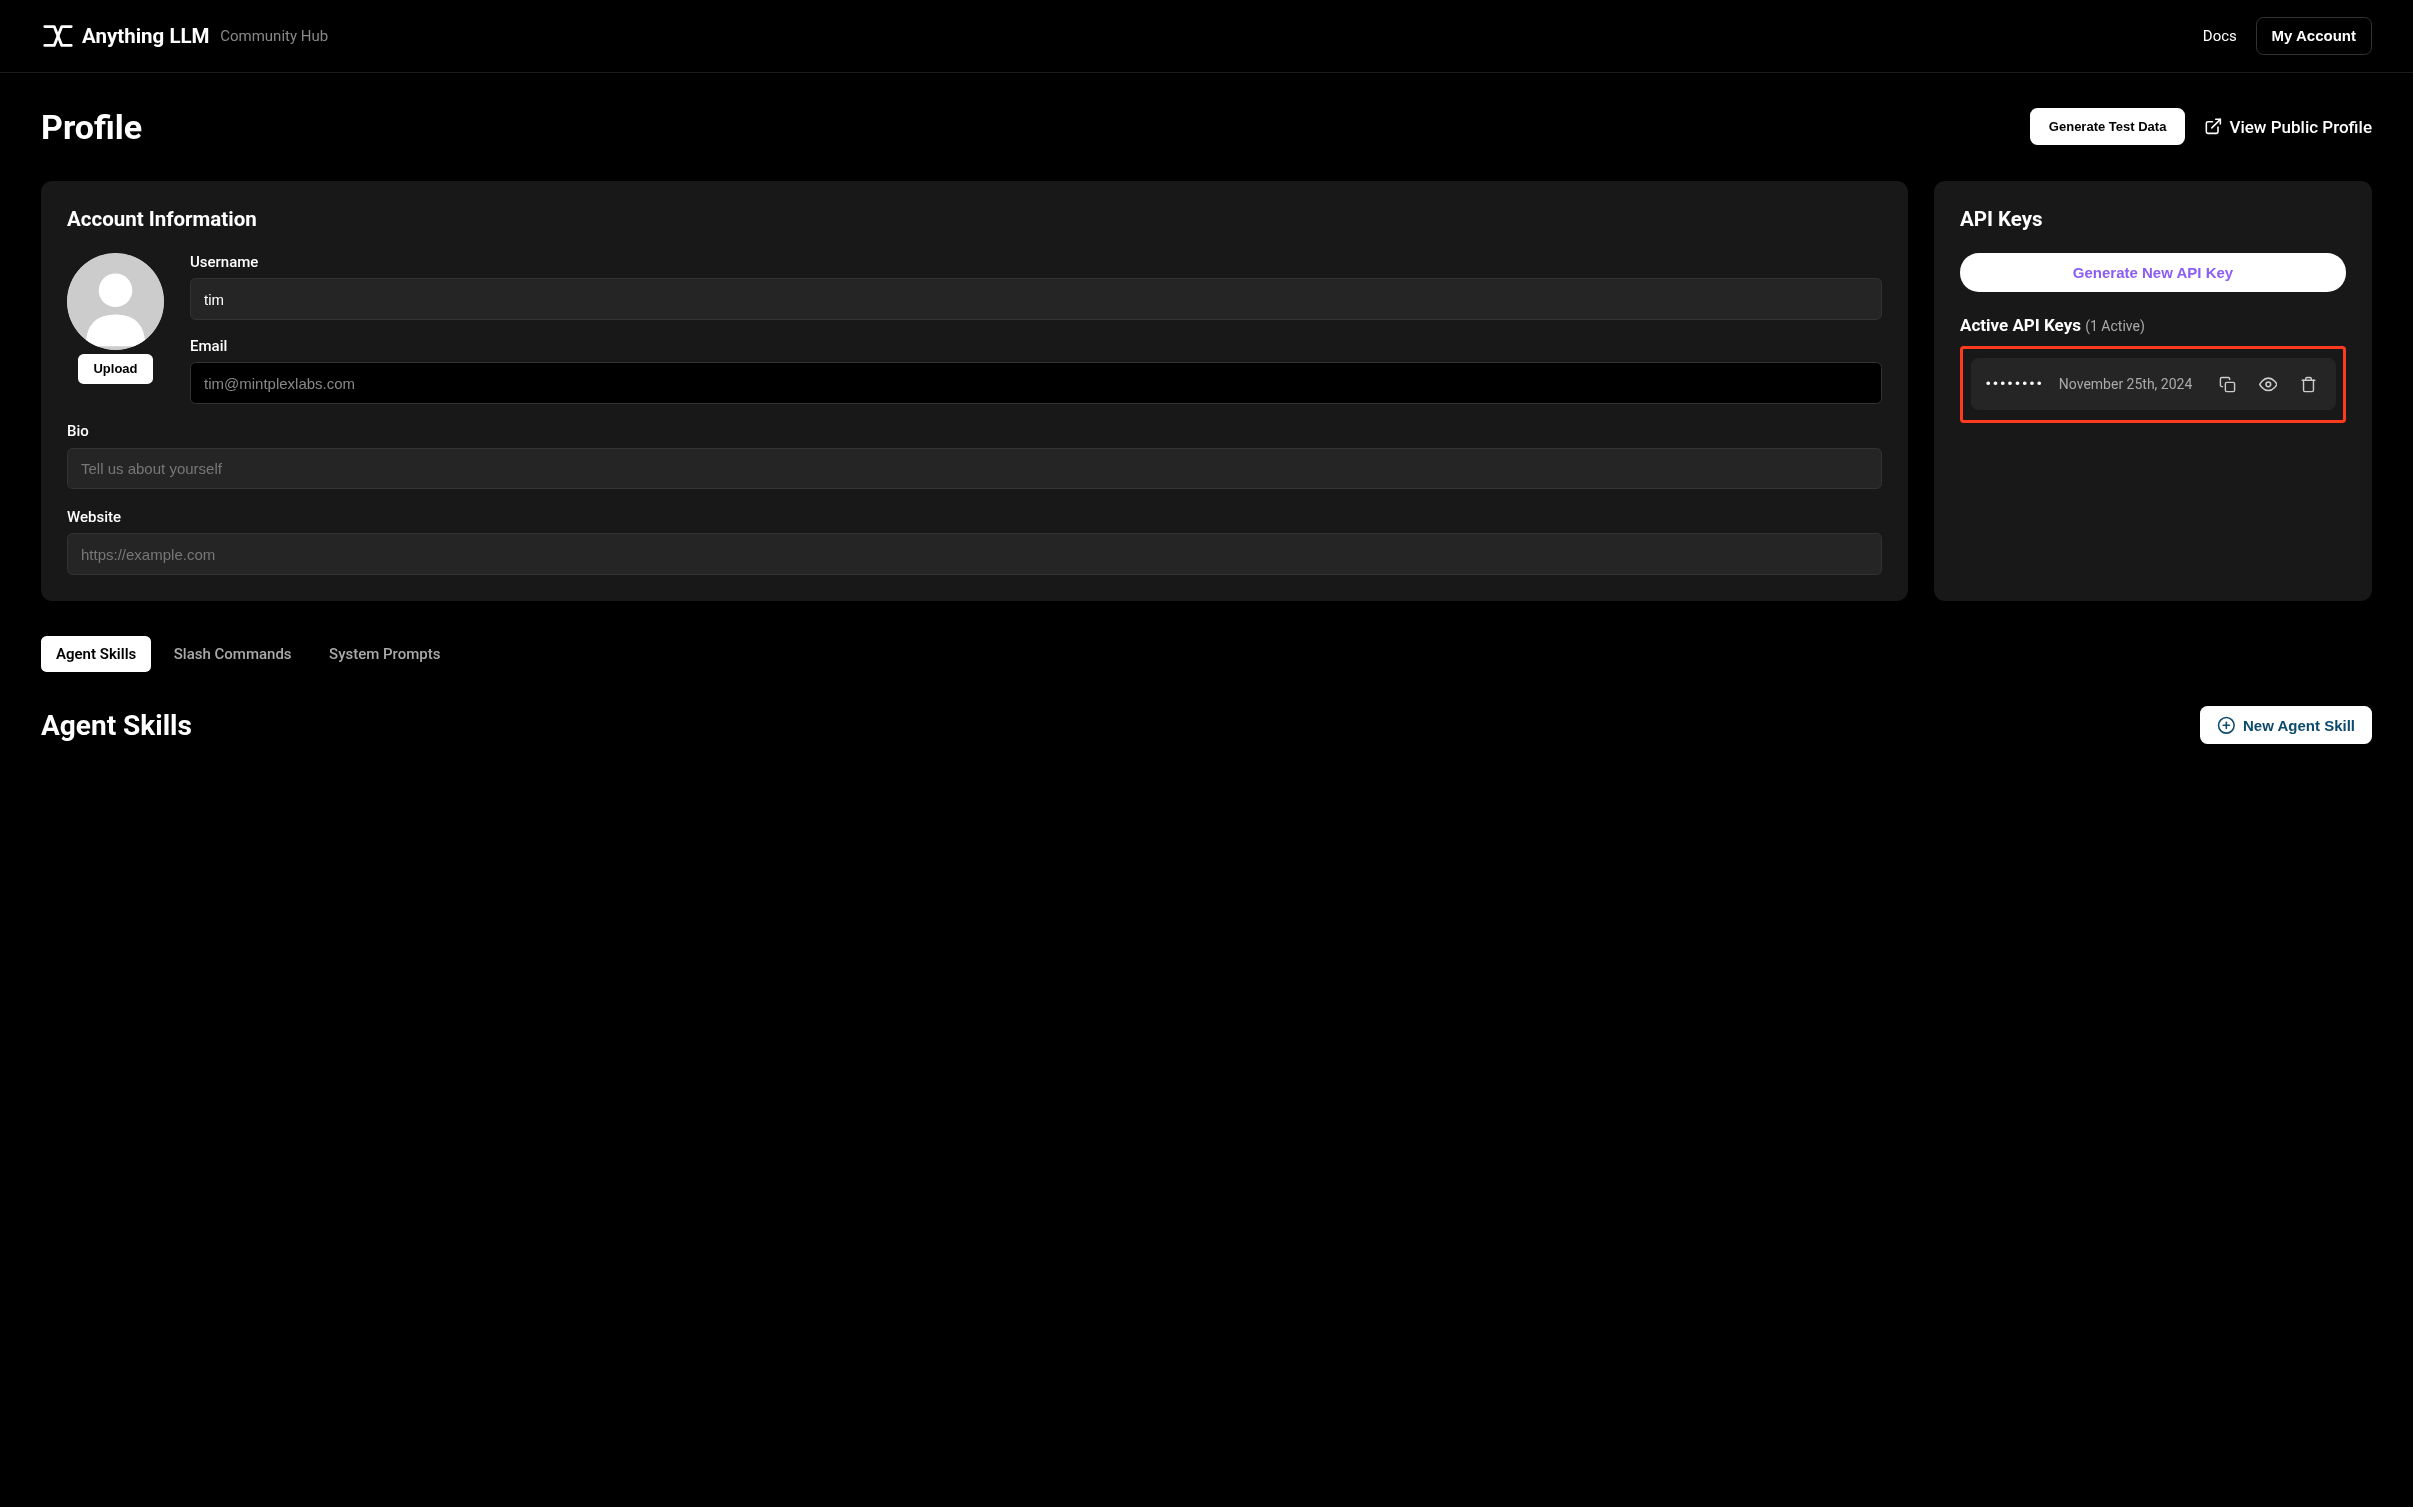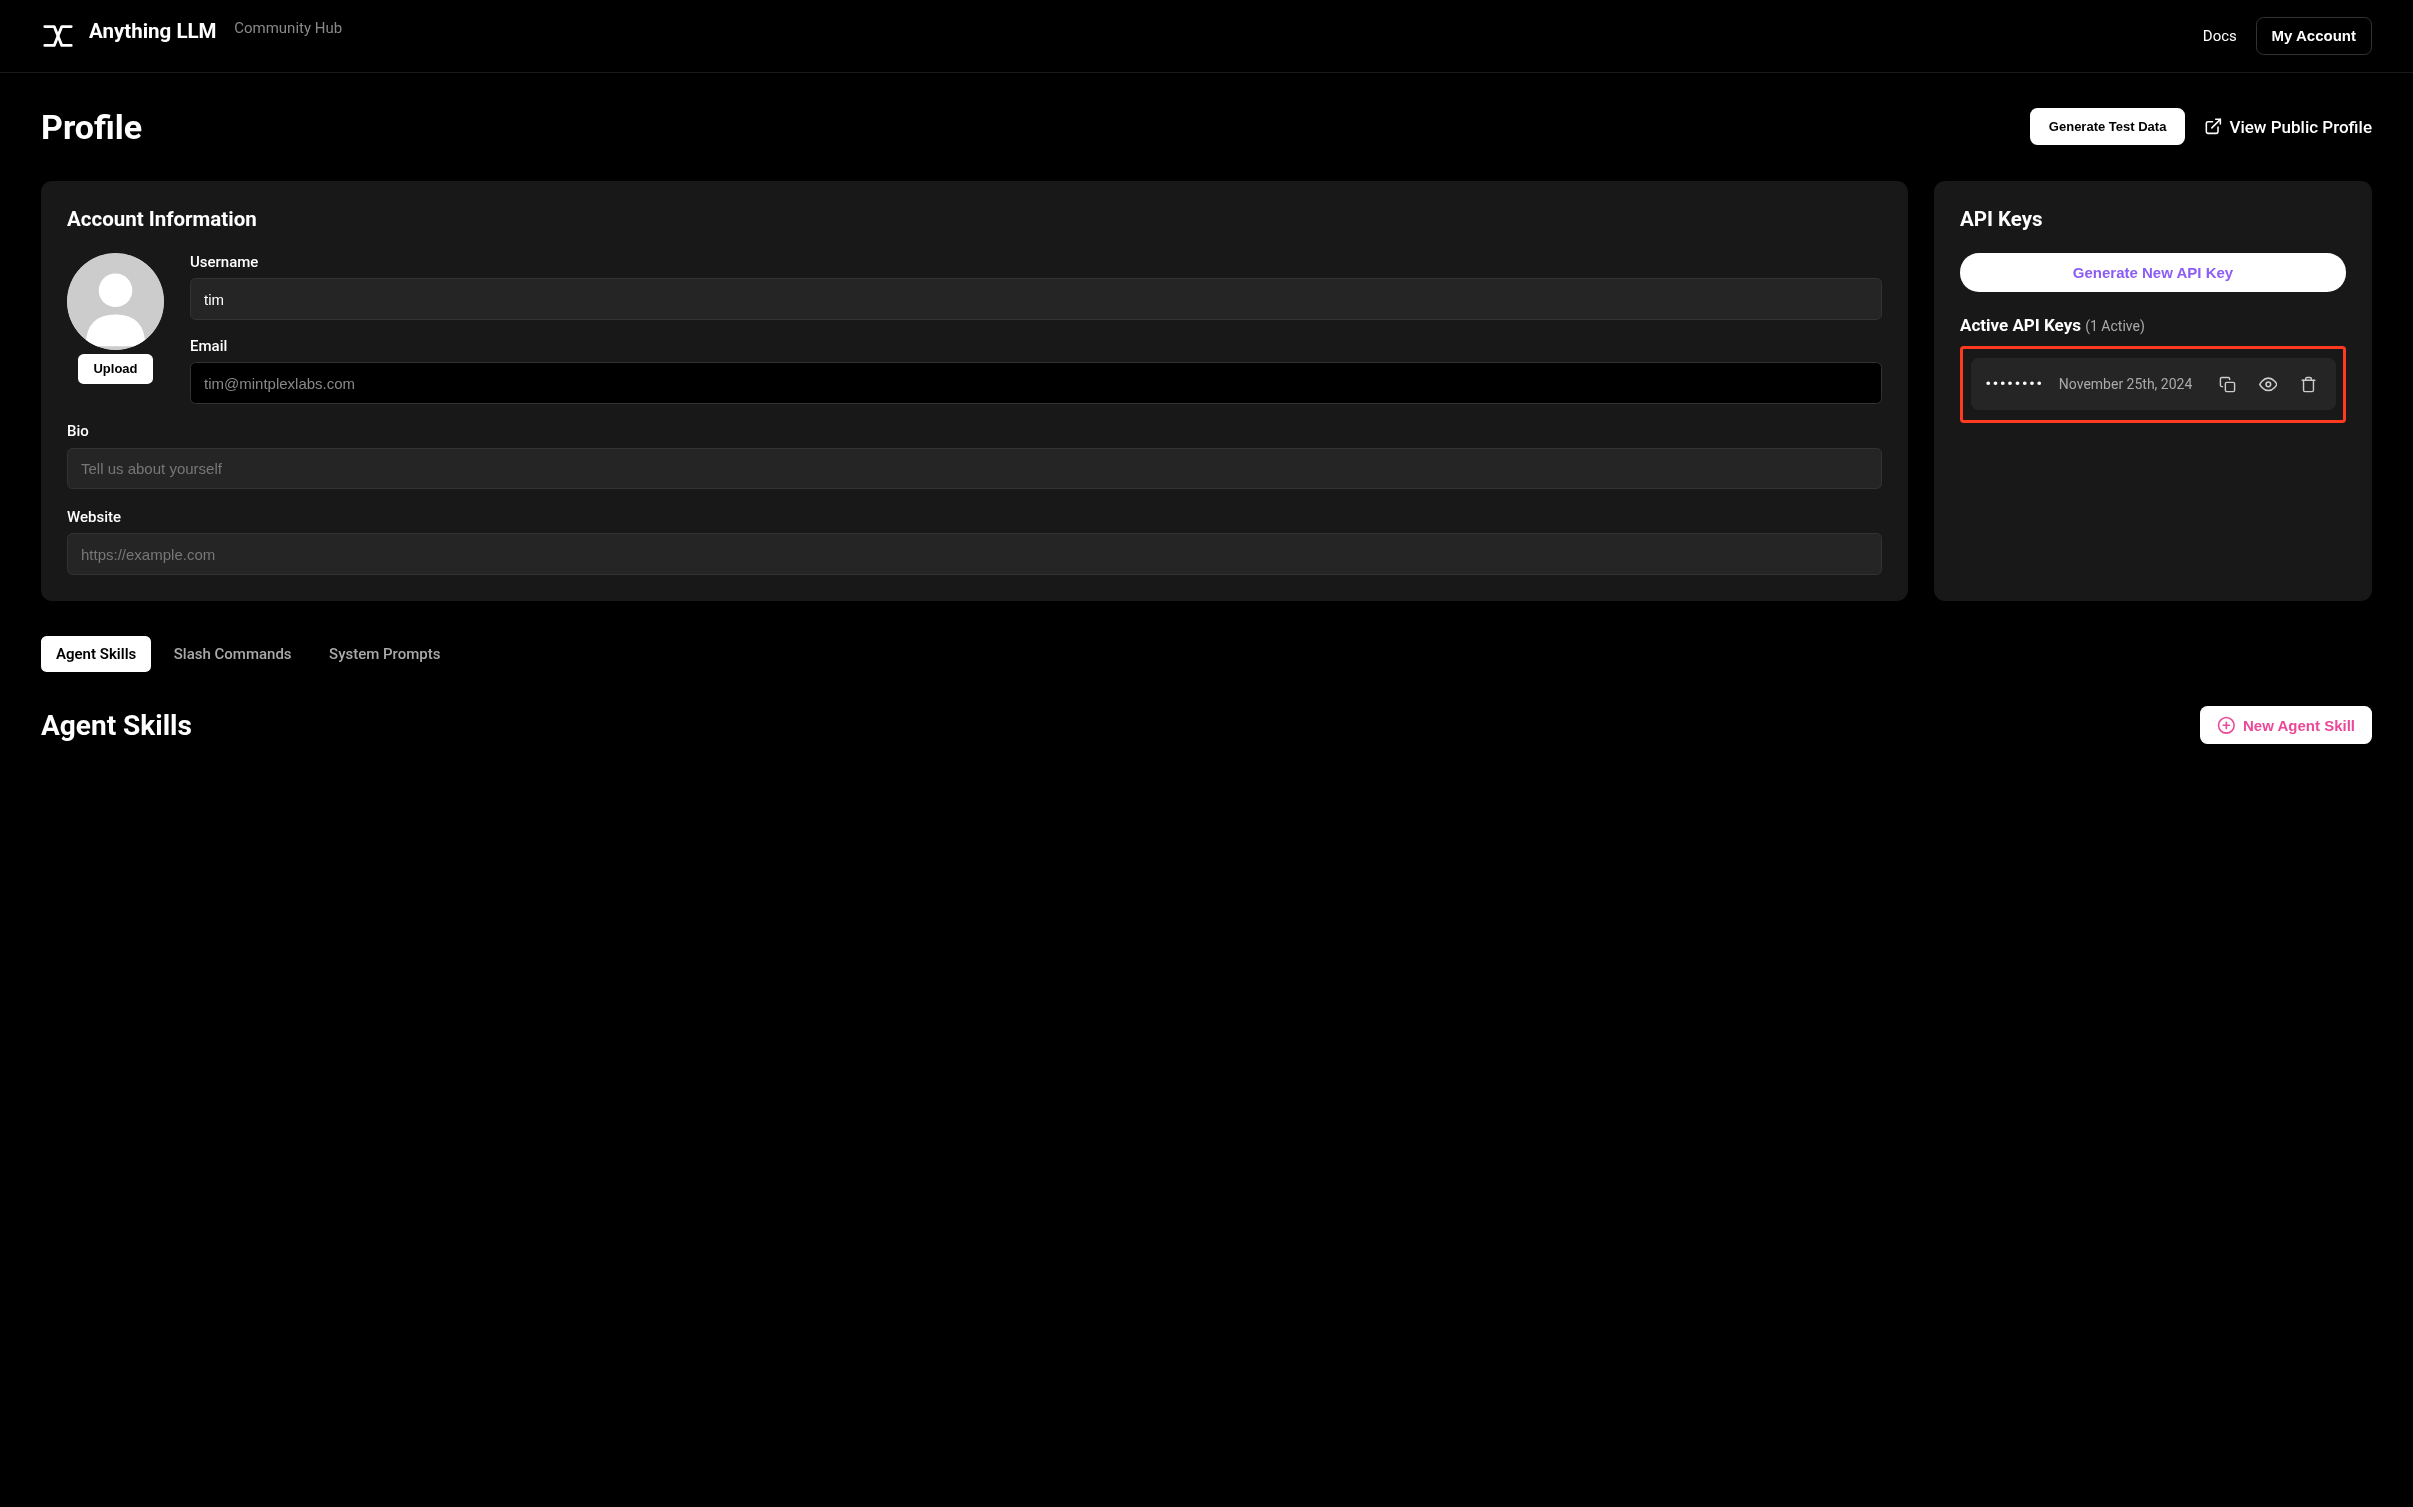--- a/index.html
+++ b/index.html
@@ -15,22 +15,22 @@
     }
     .header {
       display: flex;
       justify-content: space-between;
       align-items: center;
       padding: 17px 41px;
       border-bottom: 0.9px solid #1a1a1a;
     }
     .logo-group {
       display: flex;
-      align-items: flex-start;
-      gap: 14px;
+      align-items: center;
+      gap: 7px;
     }
     .logo-icon {
       width: 34px;
       height: 34px;
       display: flex;
       align-items: center;
       justify-content: center;
     }
     .logo-text {
       font-size: 20.5px;
@@ -253,21 +253,21 @@
       display: flex;
       justify-content: space-between;
       align-items: center;
     }
     .section-title {
       font-size: 28px;
       font-weight: 700;
     }
     .new-skill-btn {
       background: #fff;
-      color: #ec4899;
+      color: #0c4a6e;
       border: none;
       padding: 9.3px 17px;
       border-radius: 7.5px;
       font-size: 15px;
       font-weight: 600;
       cursor: pointer;
       display: flex;
       align-items: center;
       gap: 7.5px;
     }

